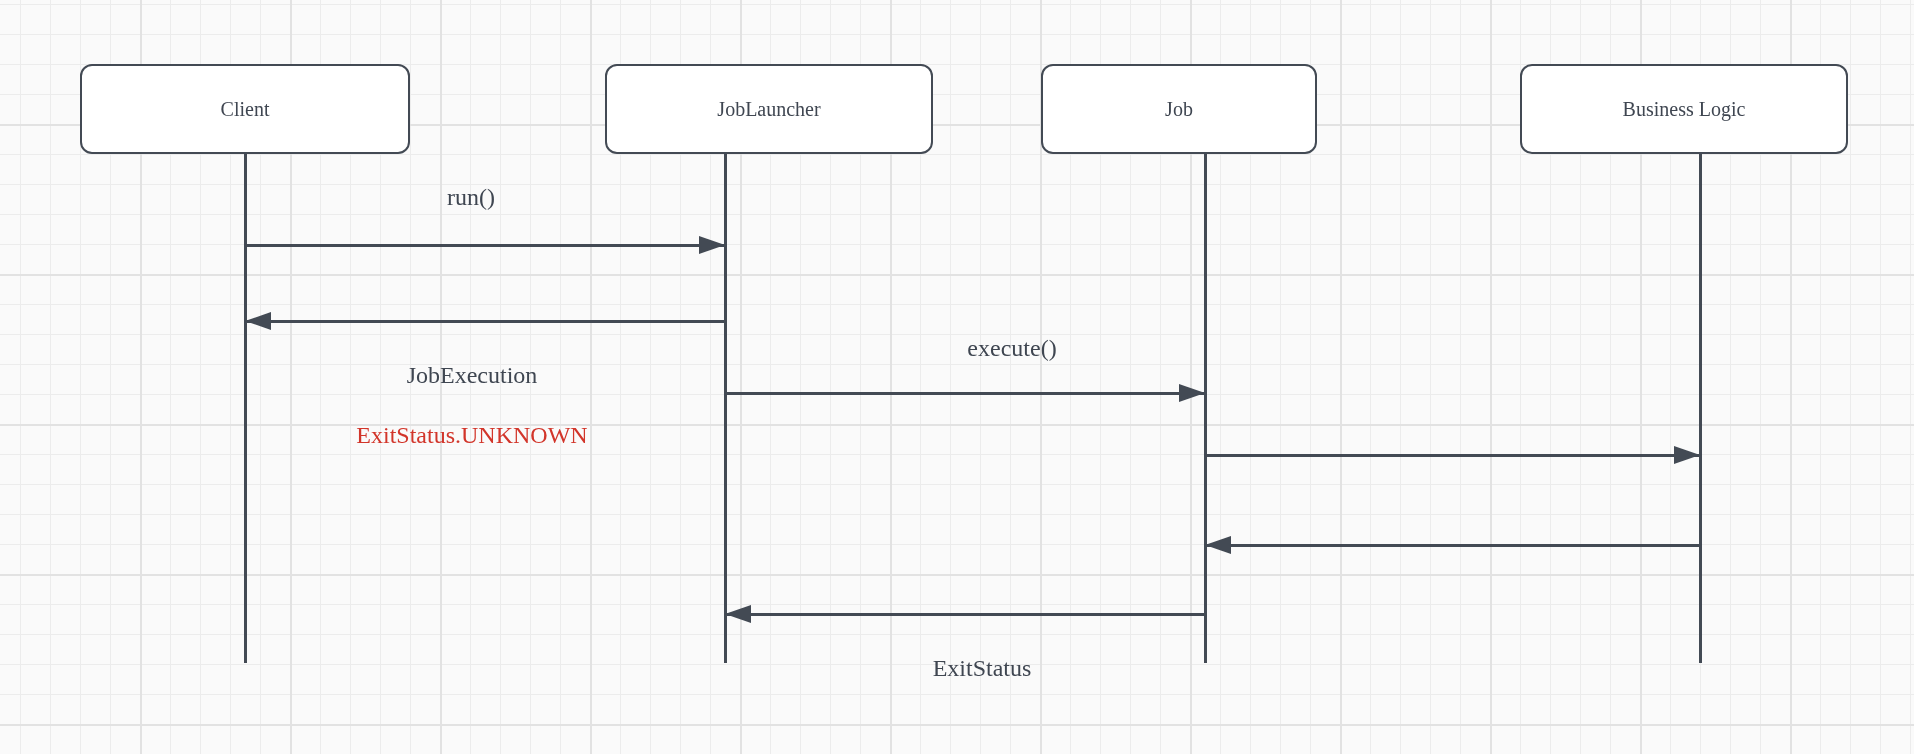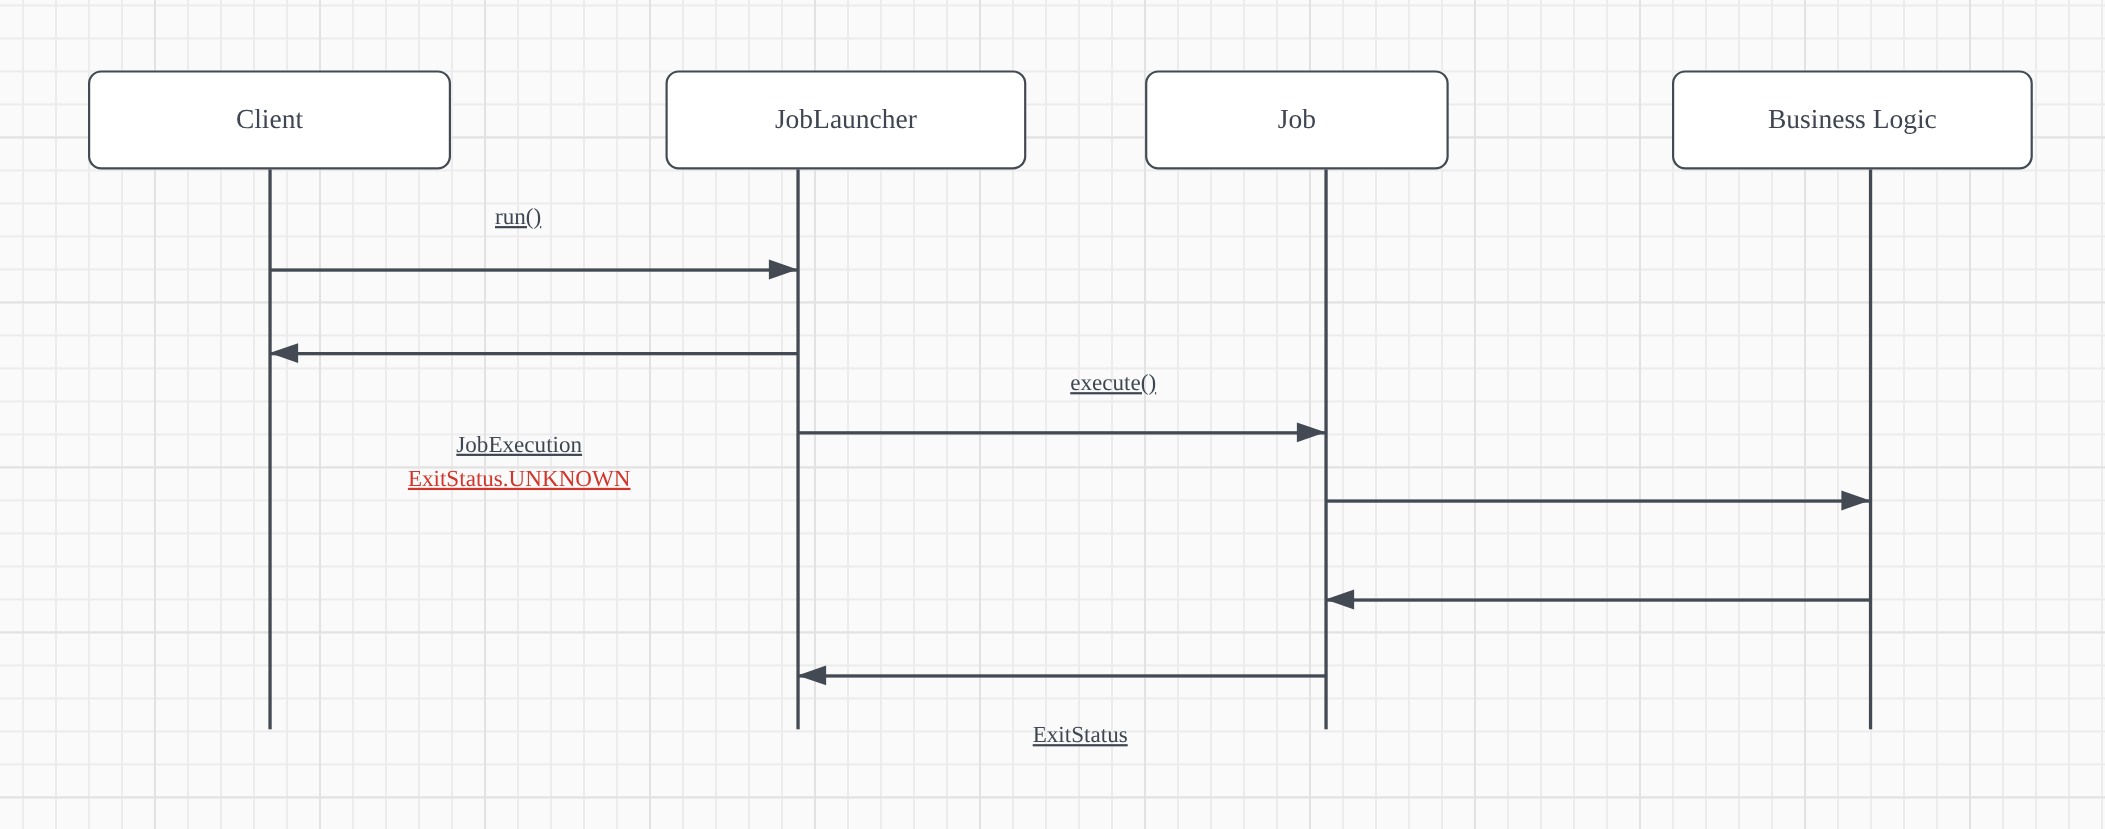--- a/index.html
+++ b/index.html
@@ -32,21 +32,21 @@
   .actor-box {
     position: absolute;
     top: 64px;
     height: 90px;
     background: var(--box-fill);
     border: 2.5px solid var(--line);
     border-radius: 12px;
     display: flex;
     align-items: center;
     justify-content: center;
-    font-size: 25px;
+    font-size: 20px;
     color: var(--text);
     z-index: 3;
   }
 
   .lifeline {
     position: absolute;
     top: 154px;
     width: 3px;
     height: 509px;
     background: var(--line);
@@ -68,24 +68,23 @@
     border-top: 9px solid transparent;
     border-bottom: 9px solid transparent;
   }
   .msg .head.dir-right { right: 0; border-left: 26px solid var(--line); }
   .msg .head.dir-left  { left: 0;  border-right: 26px solid var(--line); }
 
   .msg-label {
     position: absolute;
     transform: translate(-50%, -50%);
     white-space: nowrap;
-    font-size: 21px;
+    font-size: 24px;
     color: var(--text);
     z-index: 4;
-    text-decoration: underline;
   }
   .msg-label.error { color: var(--error-text); }
 </style>
 </head>
 <body>
 
 <div class="canvas">
 
   <div class="actor-box" style="left:80px; width:330px;">
     <span>Client</span>
@@ -124,21 +123,21 @@
   <div class="msg" style="left:1205px; top:543.5px; width:495px;">
     <div class="head dir-left"></div>
   </div>
 
   <div class="msg" style="left:725px; top:612.5px; width:480px;">
     <div class="head dir-left"></div>
   </div>
 
   <div class="msg-label" style="left:471px; top:197px;">run()</div>
 
-  <div class="msg-label" style="left:472px; top:375px;margin-top:29px;">JobExecution</div>
+  <div class="msg-label" style="left:472px; top:375px;">JobExecution</div>
 
   <div class="msg-label error" style="left:472px; top:435px;">ExitStatus.UNKNOWN</div>
 
   <div class="msg-label" style="left:1012px; top:348px;">execute()</div>
 
   <div class="msg-label" style="left:982px; top:668px;">ExitStatus</div>
 
 </div>
 
 </body></html>

